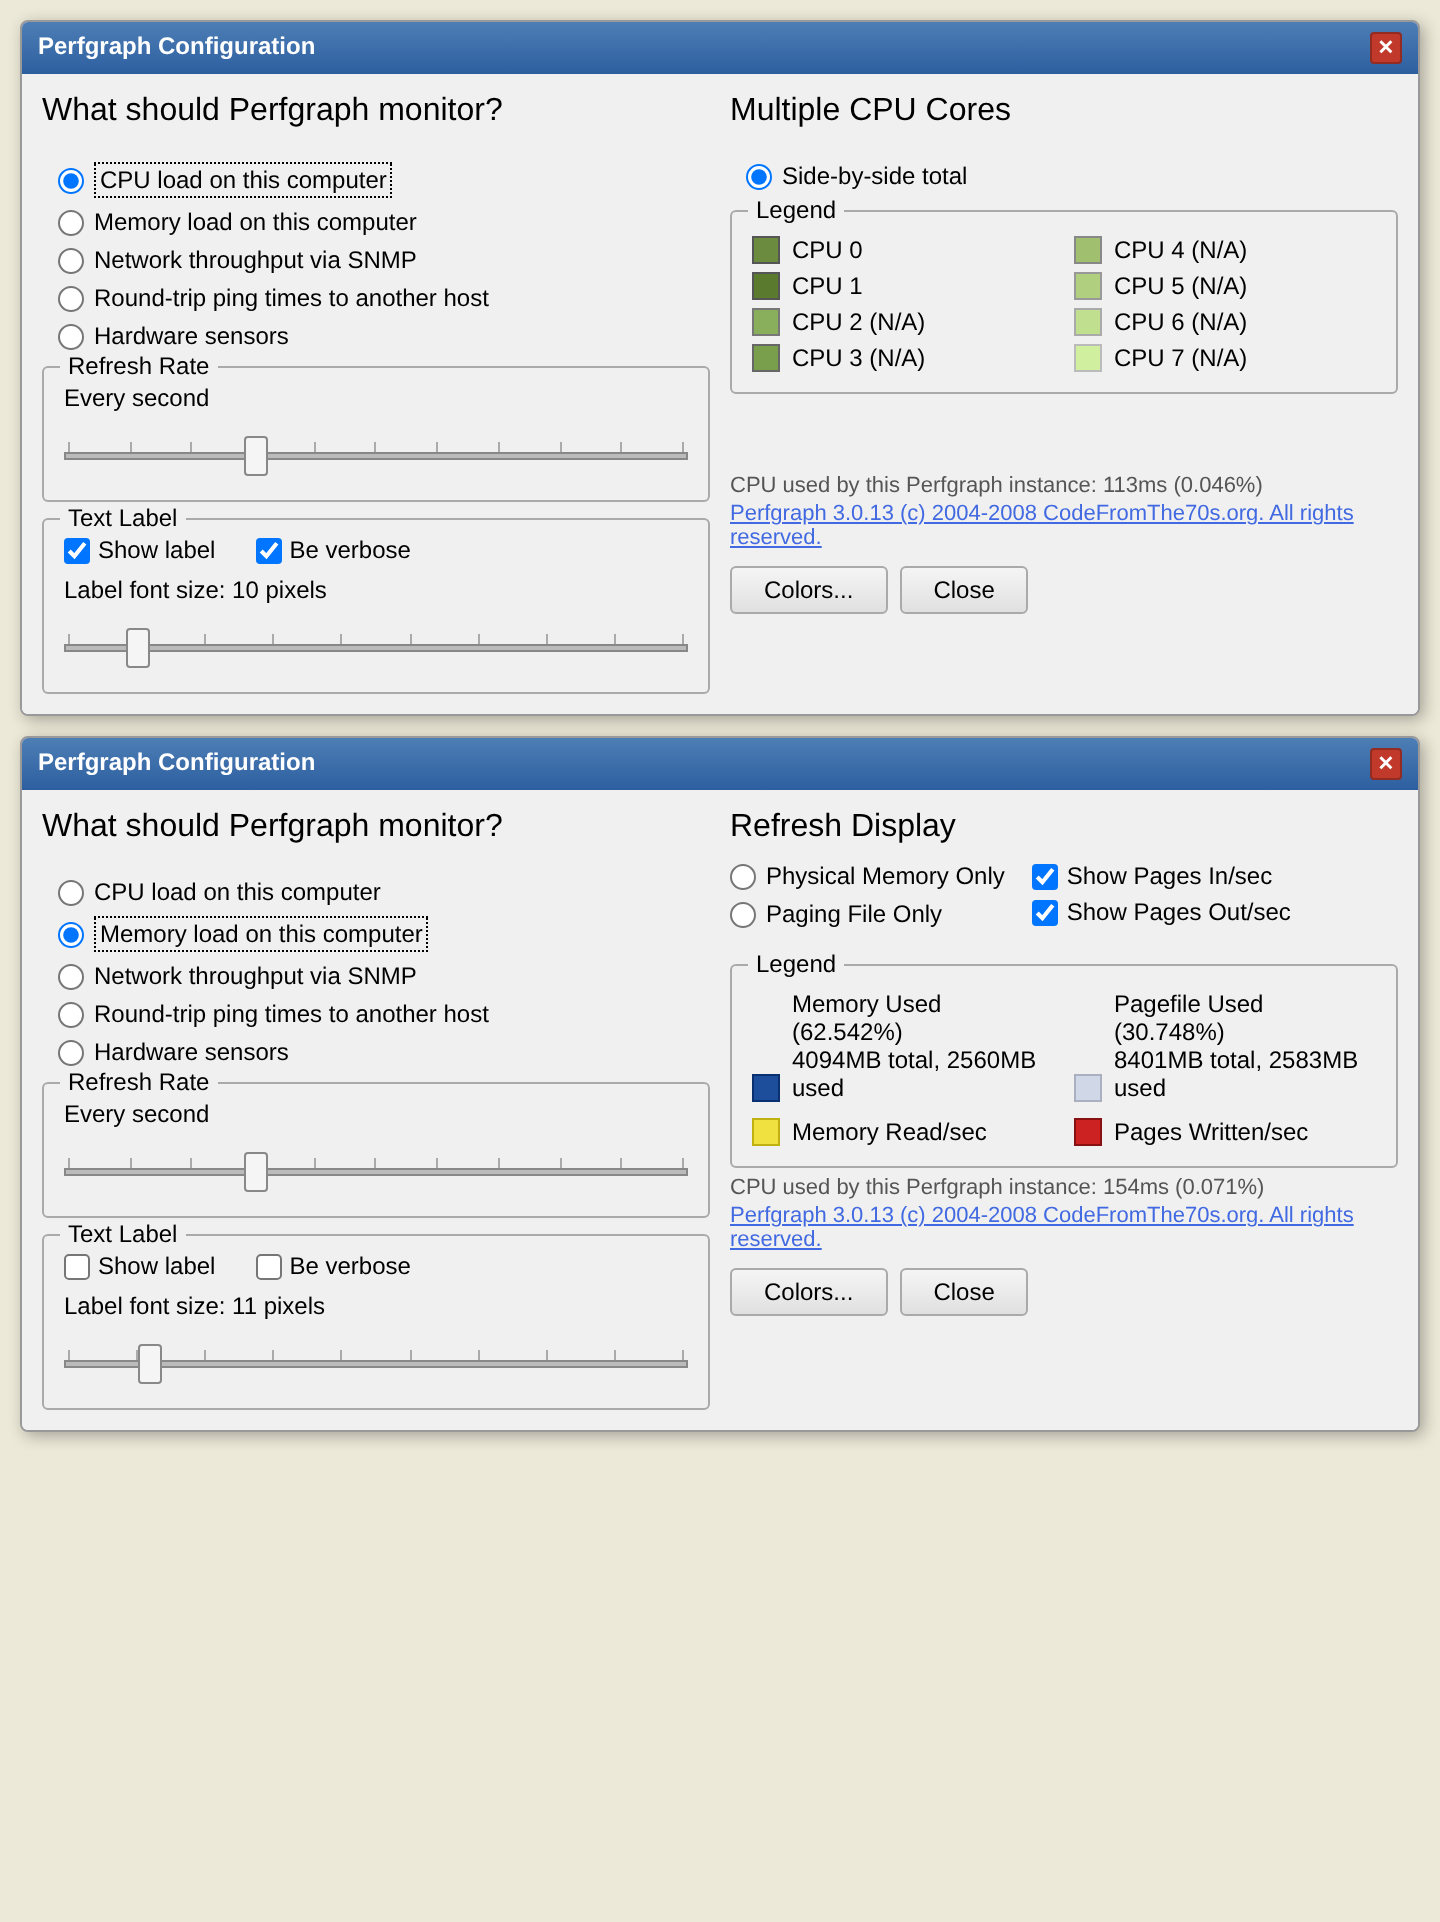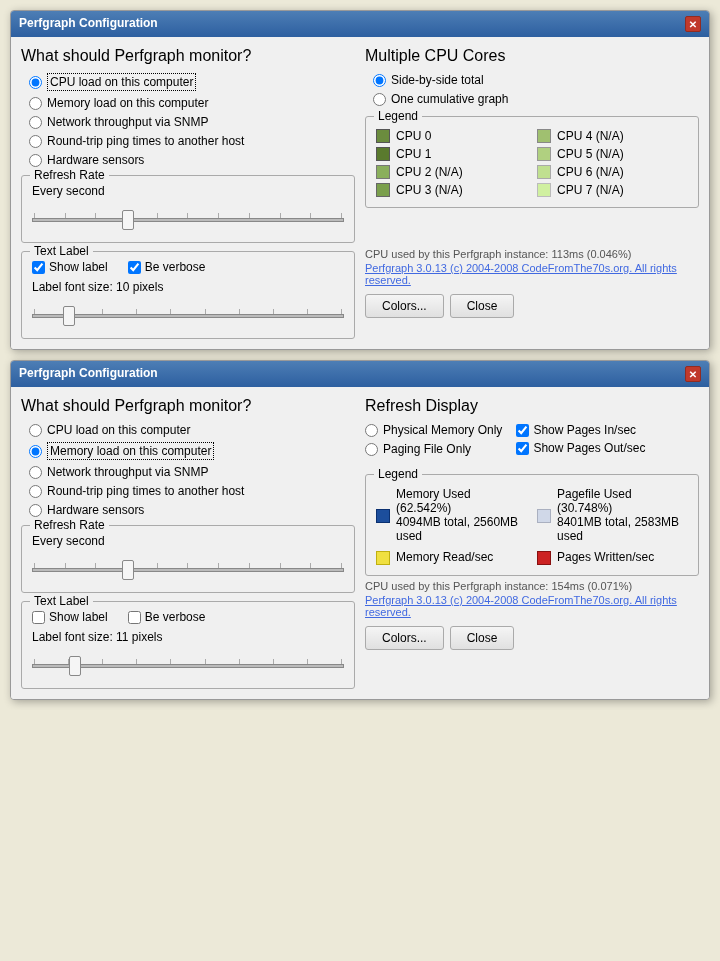--- a/index.html
+++ b/index.html
@@ -65,20 +65,21 @@
     .section-title {
       font-size: 16px;
       margin-bottom: 8px;
       color: #000;
     }
     .radio-group {
       display: flex;
       flex-direction: column;
       gap: 5px;
       margin-left: 8px;
+      margin-top: 16px;
     }
     .radio-item {
       display: flex;
       align-items: center;
       gap: 5px;
       font-size: 12px;
     }
     .radio-item input[type="radio"] {
       margin: 0;
       width: 13px;
@@ -218,21 +219,21 @@
       margin-left: 4px;
     }
     .memory-legend-grid {
       display: grid;
       grid-template-columns: 1fr 1fr;
       gap: 6px 10px;
       margin-top: 4px;
     }
     .memory-legend-item {
       display: flex;
-      align-items: center;
+      align-items: flex-end;
       gap: 6px;
       font-size: 12px;
     }
     .memory-legend-color {
       width: 14px;
       height: 14px;
       border: 1px solid #aaa;
       flex-shrink: 0;
       margin-top: 2px;
     }
@@ -338,24 +339,20 @@
         </div>
       </div>
 
       <div class="right-panel">
         <div class="section-title">Multiple CPU Cores</div>
         <div class="radio-group">
           <label class="radio-item">
             <input type="radio" name="cpudisplay1" checked="" style="">
             <span class="radio-label">Side-by-side total</span>
           </label>
-          <label class="radio-item">
-            <input type="radio" name="cpudisplay1" style="">
-            <span class="radio-label">One cumulative graph</span>
-          </label>
         </div>
 
         <div class="group-box" style="margin-top: 10px;">
           <span class="group-box-title">Legend</span>
           <div class="legend-grid">
             <div class="legend-item">
               <div class="legend-color" style="background:#6b8c3e; border-color:#555;"></div>
               <span>CPU 0</span>
             </div>
             <div class="legend-item">

